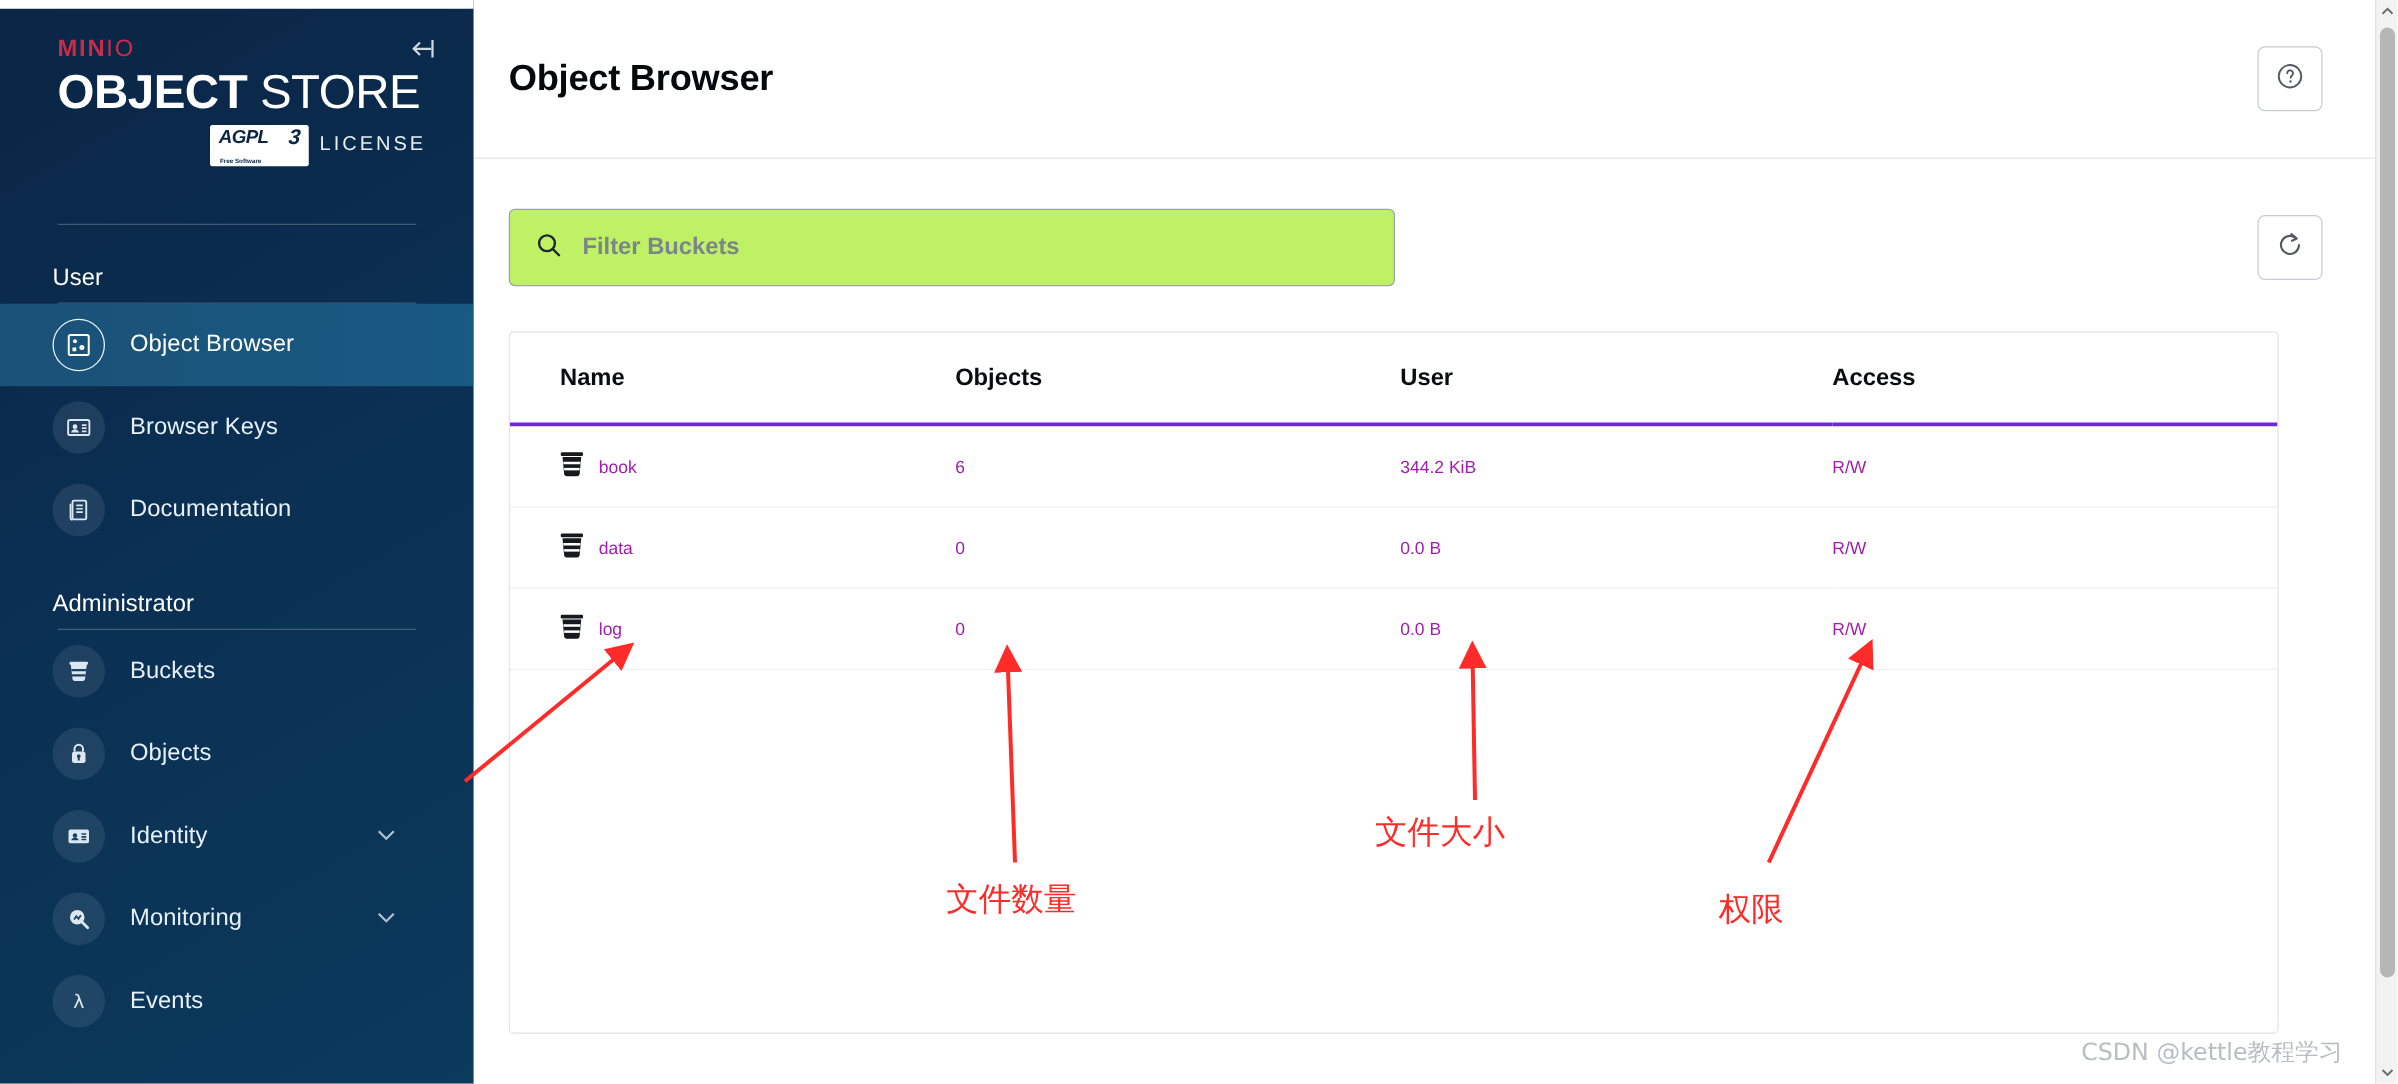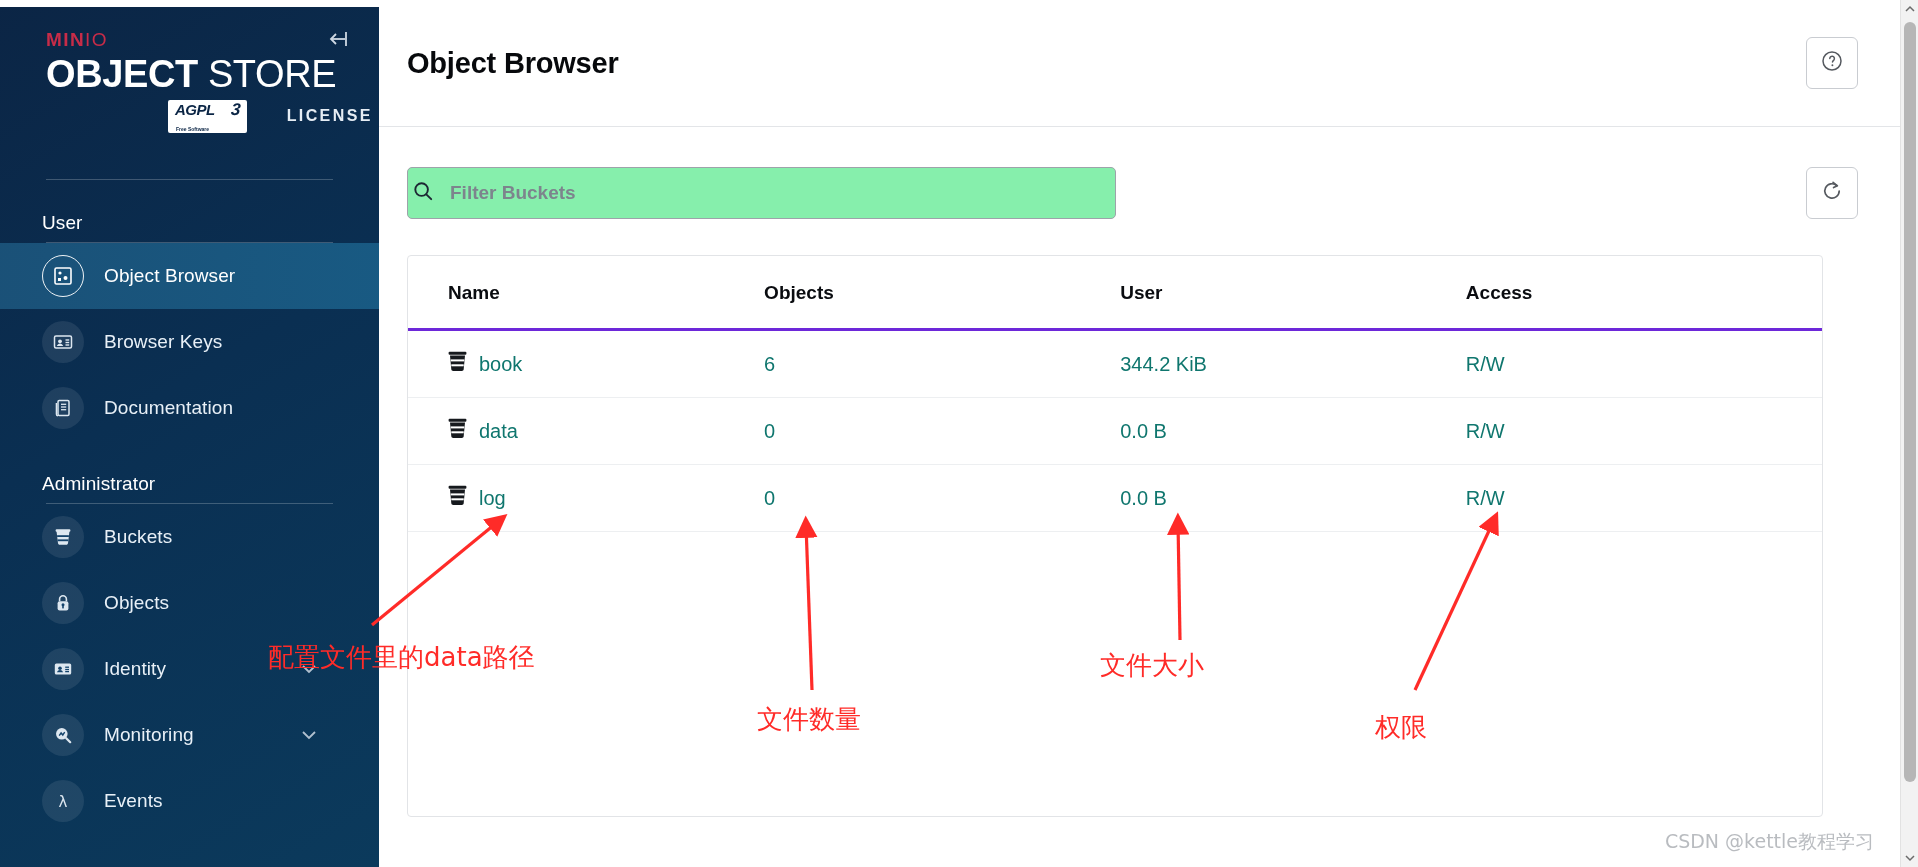--- a/index.html
+++ b/index.html
@@ -52,21 +52,21 @@
   }
   .agpl-badge .agpl-sub {
     font-size:5px; font-style:normal; font-weight:700; letter-spacing:0;
     position:absolute; left:8px; bottom:1px; color:#0b2545;
   }
   .agpl-badge .three {
     font-size:17px; font-weight:800; font-style:italic;
     transform: skewX(-6deg);
   }
   .license-text {
-    color:#e6edf4; font-size:16px; letter-spacing:2.4px; font-weight:700;margin-left:31px;
+    color:#e6edf4; font-size:16px; letter-spacing:2.4px; font-weight:400;
   }
 
   .hr-line { height:1px; background:rgba(255,255,255,0.22); margin:46px 46px 0 46px; }
   .hr-line.tight { margin-top: 8px; }
 
   .nav-section-title {
     color:#ffffff; font-size:19px; font-weight:400;
     padding: 32px 0 0 42px; letter-spacing:0.1px;
   }
 
@@ -105,40 +105,40 @@
   #page-title { font-size: 29px; font-weight:700; color:#07090c; letter-spacing:-0.2px; }
   .icon-btn {
     width: 52px; height: 52px; border:1px solid #c9ccd1; border-radius:6px;
     background:#fff; display:flex; align-items:center; justify-content:center;
     cursor:pointer;
   }
 
   #content-area { padding: 40px 60px 0 28px; }
   #filter-row { display:flex; align-items:center; justify-content:space-between; gap:20px; }
   #filter-box {
-    width: 709px; height: 52px; border:1px solid #9ea3aa; border-radius:5px;
-    display:flex; align-items:center; gap:16px; padding: 0 4px; background:#86efac;
+    width: 709px; height: 62px; border:1px solid #9ea3aa; border-radius:5px;
+    display:flex; align-items:center; gap:16px; padding: 0 20px; background:#bef264;
   }
   #filter-input {
     border:none; outline:none; background:transparent; flex:1;
     font-family:"Liberation Sans", sans-serif; font-size:19px; color:#2b3038;
   }
   #filter-input::placeholder { color:#7d848d; font-weight:700; }
 
   #table-card {
     margin-top: 36px; border:1px solid #e2e4e7; border-radius:4px;
     width: 1416px; height: 562px; background:#fff; overflow:hidden;
   }
   table { width:100%; border-collapse:collapse; }
   thead th {
     text-align:left; font-size:19px; font-weight:700; color:#0a0c10;
     padding: 26px 0 24px 0; border-bottom:3px solid #6d28d9;
   }
   tbody td {
-    font-size:20px; color:#0f766e; font-weight:400;
+    font-size:14px; color:#a21caf; font-weight:400;
     padding: 20px 0; border-bottom:1px solid #edeff1;
   }
   .col-name   { width: 340px; padding-left: 40px !important; }
   .col-obj    { width: 340px; }
   .col-size   { width: 330px; }
   .col-access { width: 340px; }
   .cell-name { display:flex; align-items:center; gap:12px; }
   .bucket-glyph { display:block; }
 
   
@@ -429,21 +429,20 @@
       <defs>
         <marker id="ah" markerWidth="7" markerHeight="7" refX="4" refY="3.5" orient="auto">
           <polygon points="0,0 7,3.5 0,7" fill="#FF2B28"></polygon>
         </marker>
       </defs>
       <line x1="372" y1="625" x2="500" y2="520" stroke="#FF2B28" stroke-width="3.2" marker-end="url(#ah)"></line>
       <line x1="812" y1="690" x2="806" y2="525" stroke="#FF2B28" stroke-width="3.2" marker-end="url(#ah)"></line>
       <line x1="1180" y1="640" x2="1178" y2="522" stroke="#FF2B28" stroke-width="3.2" marker-end="url(#ah)"></line>
       <line x1="1415" y1="690" x2="1494" y2="520" stroke="#FF2B28" stroke-width="3.2" marker-end="url(#ah)"></line>
     </svg>
-    <div class="anno-text" style="left:268px;top:640px">配置文件里的data路径</div>
     <div class="anno-text" style="left:757px;top:702px">文件数量</div>
     <div class="anno-text" style="left:1100px;top:648px">文件大小</div>
     <div class="anno-text" style="left:1375px;top:710px">权限</div>
   </div>
 
   <div id="vscroll">
     <div class="arrow-up">
       <svg width="10" height="8" viewBox="0 0 10 8">
           <polyline points="1,6 5,2 9,6" stroke="#6b6b6b" stroke-width="1.5" fill="none"></polyline>
         </svg>

